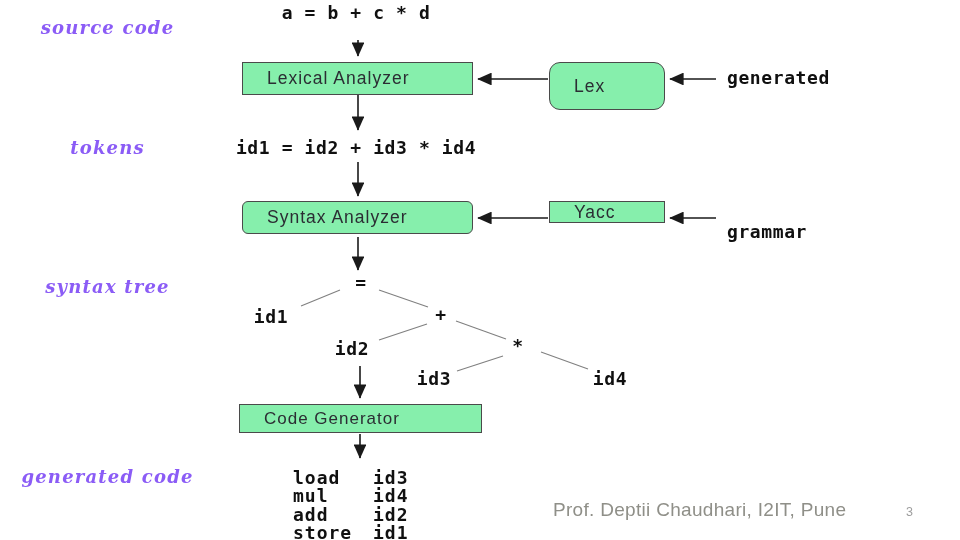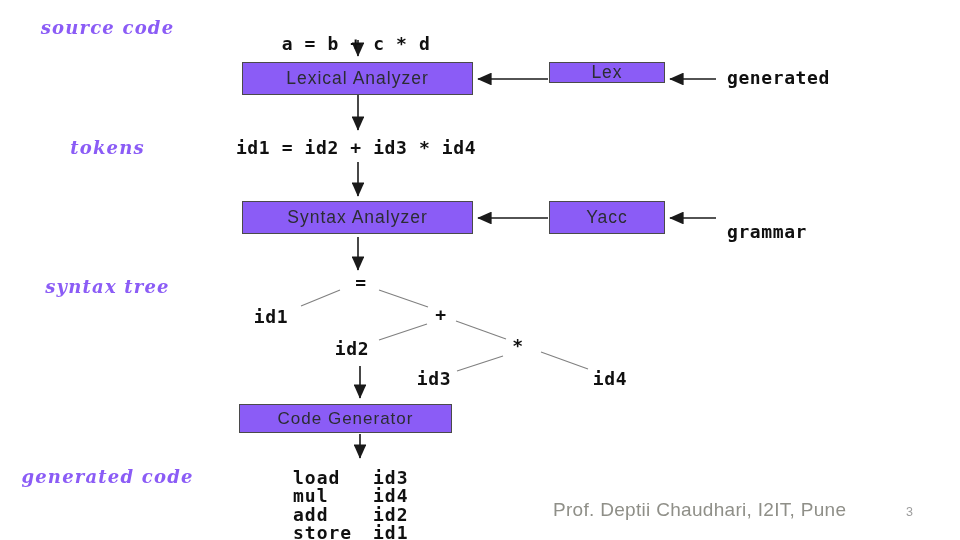--- a/index.html
+++ b/index.html
@@ -11,24 +11,24 @@
 
   .stage-label { position:absolute; right:765px; width:175px; text-align:center;
                  font-family:"DejaVu Serif", serif; font-style:italic; font-weight:600;
                  font-size:18px; letter-spacing:1.2px; color:#8b5cf6; white-space:pre; }
 
   .mono { position:absolute; font-family:"DejaVu Sans Mono", monospace; font-weight:bold;
           font-size:18px; letter-spacing:0.6px; color:#101010; white-space:pre; line-height:18px; }
 
   .centered { transform:translateX(-50%); }
 
-  .box { position:absolute; box-sizing:border-box; border:1.5px solid #4a4a4a; background:#8b5cf6;
-         display:flex; align-items:center; justify-content:center;
+  .box { position:absolute; box-sizing:border-box; border:1.5px solid #4a4a4a; background:#86efac;
+         display:flex; align-items:center; justify-content:flex-start;
          font-family:"Liberation Sans", sans-serif; font-size:17.5px; letter-spacing:1px;
-         color:#2b2d33; }
+         color:#2b2d33;padding-left:24px; }
 
   .codegen { position:absolute; left:293px; top:469px; }
   .code-row { display:flex; line-height:18.4px; font-family:"DejaVu Sans Mono", monospace;
               font-weight:bold; font-size:18px; letter-spacing:1px; color:#101010; white-space:pre; }
   .code-row .op { display:inline-block; width:80px; }
 
   .footer { position:absolute; left:553px; top:499px; font-size:19px; letter-spacing:0.3px;
             color:#8f8f88; white-space:pre; }
   .pagenum { position:absolute; left:906px; top:505px; font-size:12.5px; color:#9e9e9e; }
 </style>
@@ -63,38 +63,38 @@
       <line x1="503" y1="356" x2="457" y2="371"></line>
       <line x1="541" y1="352" x2="588" y2="369"></line>
     </g>
   </svg>
 
   <div class="stage-label" style="top:17px;">source code</div>
   <div class="stage-label" style="top:137px;">tokens</div>
   <div class="stage-label" style="top:466px;">generated code</div>
   <div class="stage-label" style="top:276px;">syntax tree</div>
 
-  <div class="mono centered" style="left:356px; top:35px;">a = b + c * d</div>
+  <div class="mono centered" style="left:356px; top:4px;">a = b + c * d</div>
   <div class="mono centered" style="left:356px; top:139px;">id1 = id2 + id3 * id4</div>
   <div class="mono" style="left:727px; top:69px;">generated</div>
   <div class="mono" style="left:727px; top:223px;">grammar</div>
 
   <div class="box" style="left:242px; top:62px;  width:231px; height:33px;">
     <span>Lexical Analyzer</span>
   </div>
-  <div class="box" style="left:549px; top:62px;  width:116px; height:21px;">
+  <div class="box" style="left:549px; top:62px;  width:116px; height:48px;border-radius:11px;">
     <span>Lex</span>
   </div>
-  <div class="box" style="left:242px; top:201px; width:231px; height:33px;">
+  <div class="box" style="left:242px; top:201px; width:231px; height:33px;border-radius:6px;">
     <span>Syntax Analyzer</span>
   </div>
-  <div class="box" style="left:549px; top:201px; width:116px; height:33px;">
+  <div class="box" style="left:549px; top:201px; width:116px; height:22px;">
     <span>Yacc</span>
   </div>
-  <div class="box" style="left:239px; top:404px; width:213px; height:29px; font-size:17px;">
+  <div class="box" style="left:239px; top:404px; width:243px; height:29px; font-size:17px;">
     <span>Code Generator</span>
   </div>
 
   <div class="mono centered" style="left:361px; top:274px;">=</div>
   <div class="mono centered" style="left:271px; top:308px;">id1</div>
   <div class="mono centered" style="left:441px; top:306px;">+</div>
   <div class="mono centered" style="left:352px; top:340px;">id2</div>
   <div class="mono centered" style="left:518px; top:337px;">*</div>
   <div class="mono centered" style="left:434px; top:370px;">id3</div>
   <div class="mono centered" style="left:610px; top:370px;">id4</div>

